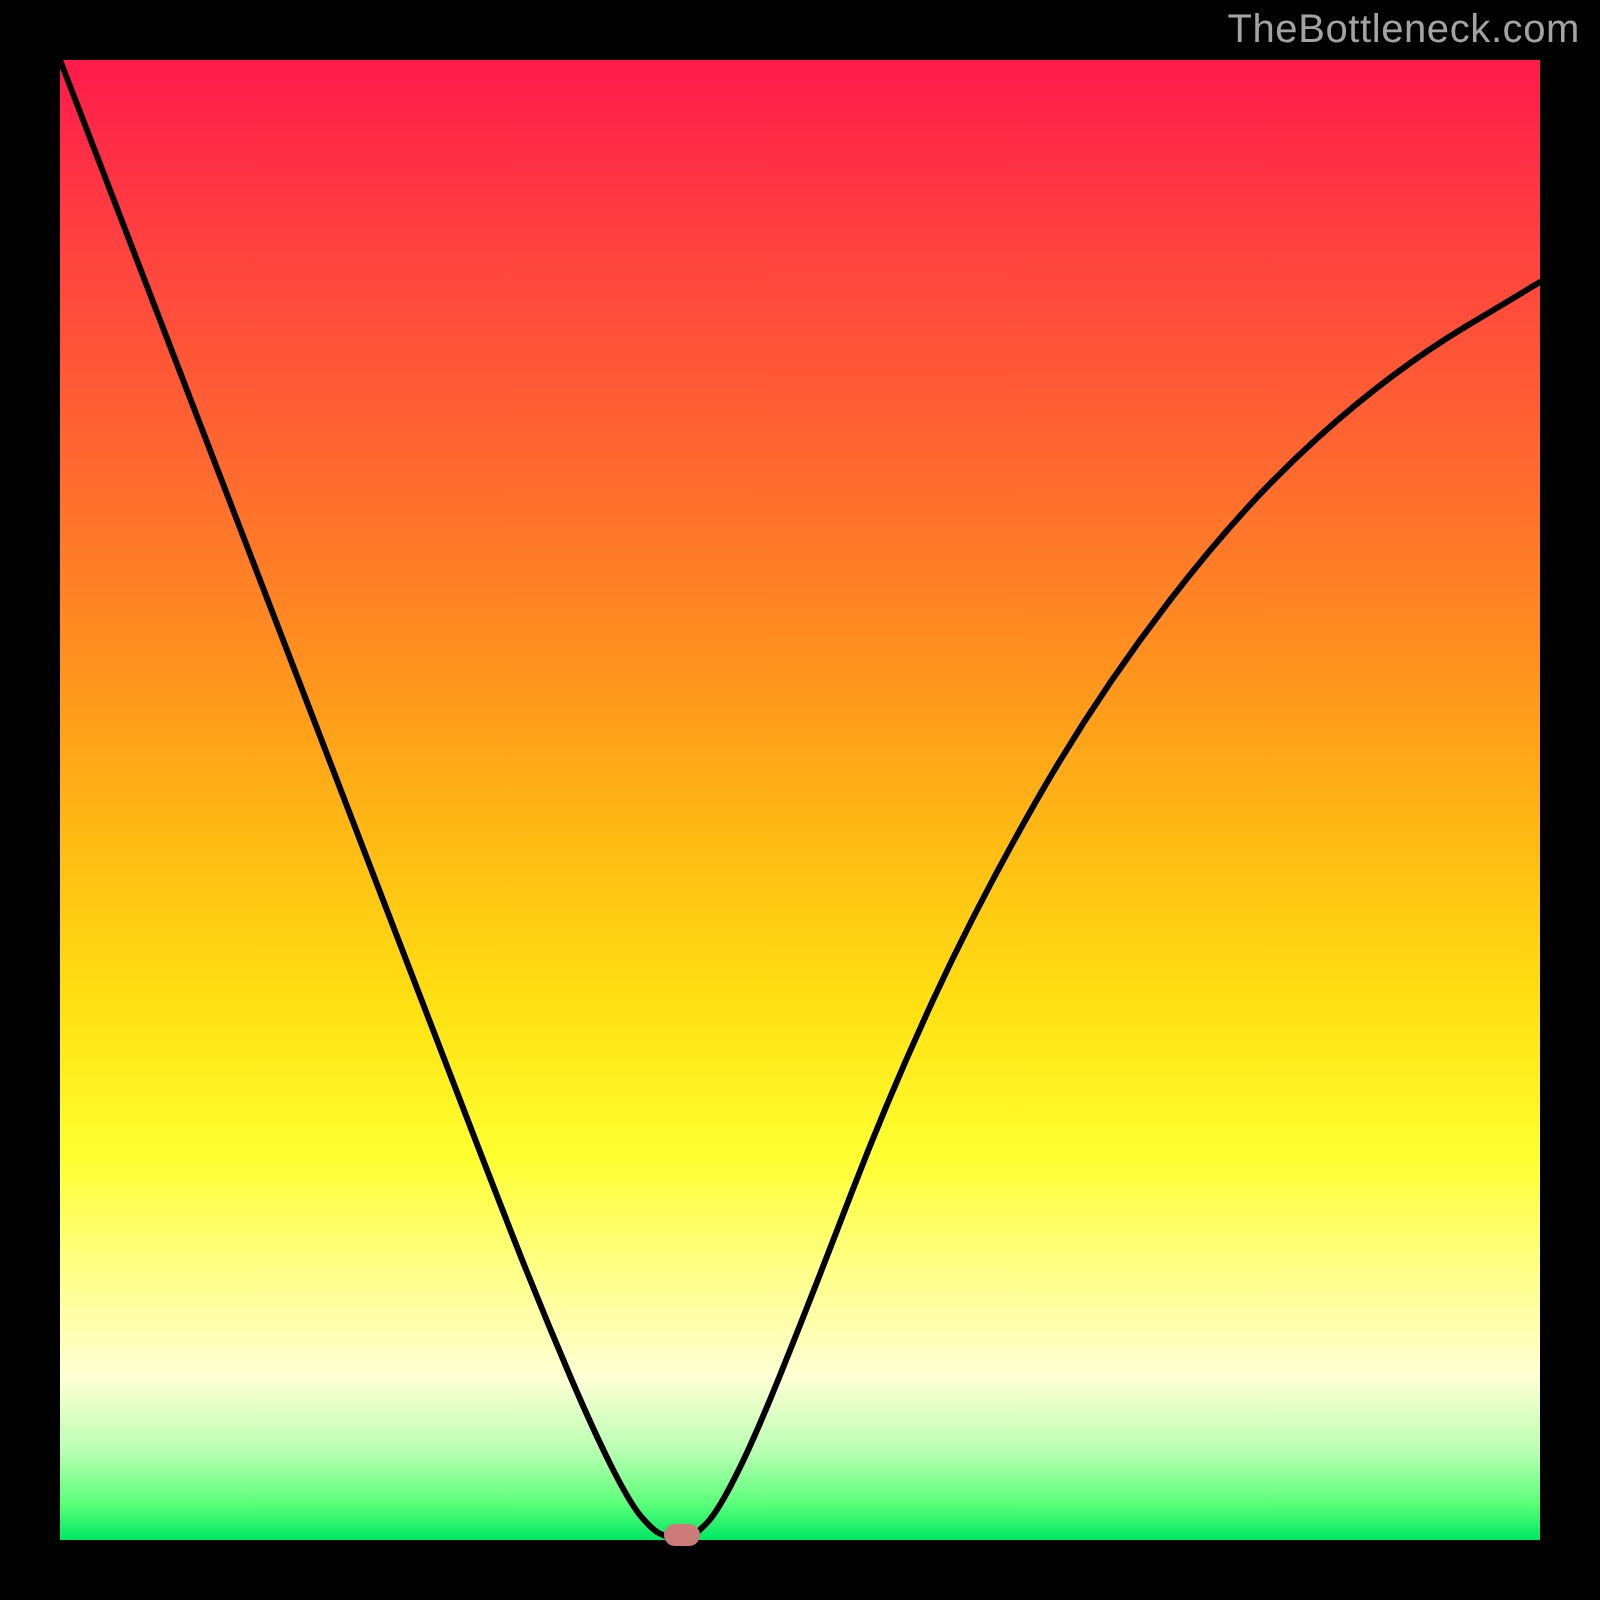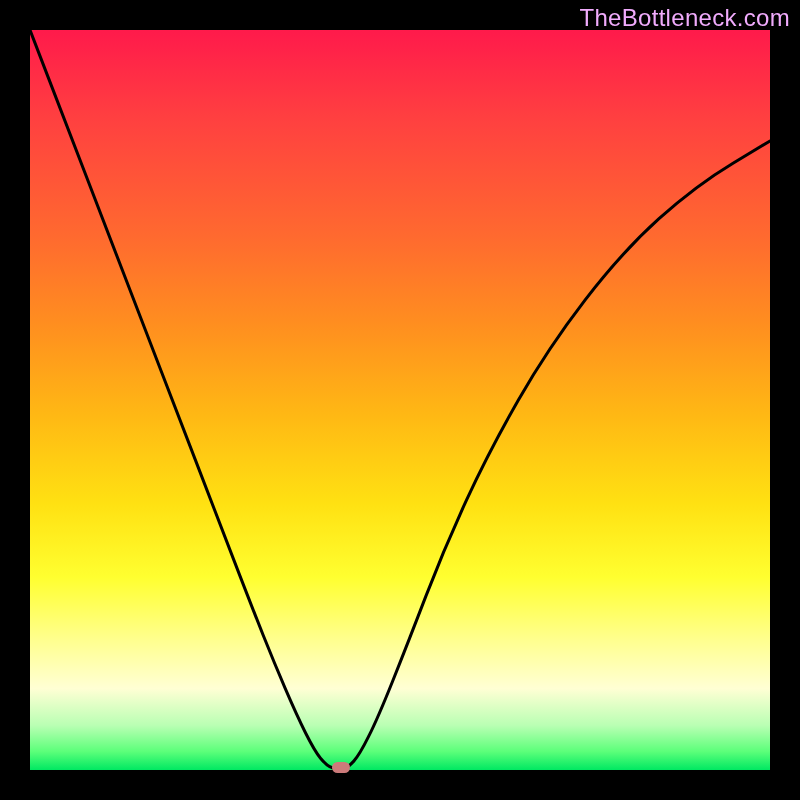--- a/index.html
+++ b/index.html
@@ -53,22 +53,22 @@
     position: absolute;
     width: 18px;
     height: 11px;
     border-radius: 6px;
     background: #cc7a7a;
   }
   .watermark {
     position: absolute;
     top: 4px;
     right: 10px;
-    color: #f0abfc;
-    font-size: 24px;
+    color: #a3a3a3;
+    font-size: 20px;
     letter-spacing: 0.3px;
     user-select: none;
   }
 </style>
 </head>
 <body>
 
 <div class="frame">
   <div class="watermark">TheBottleneck.com</div>
 

